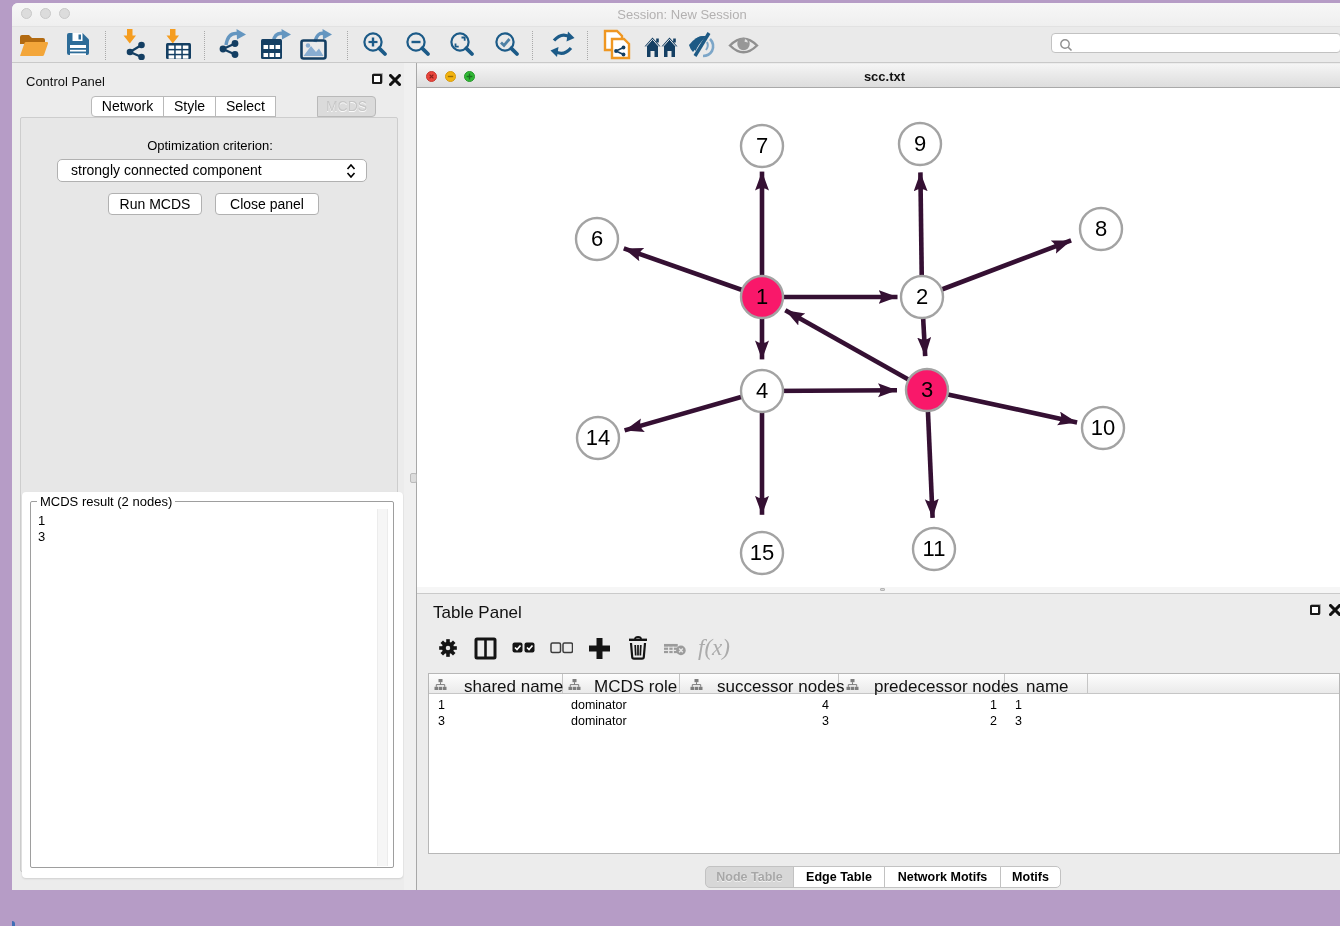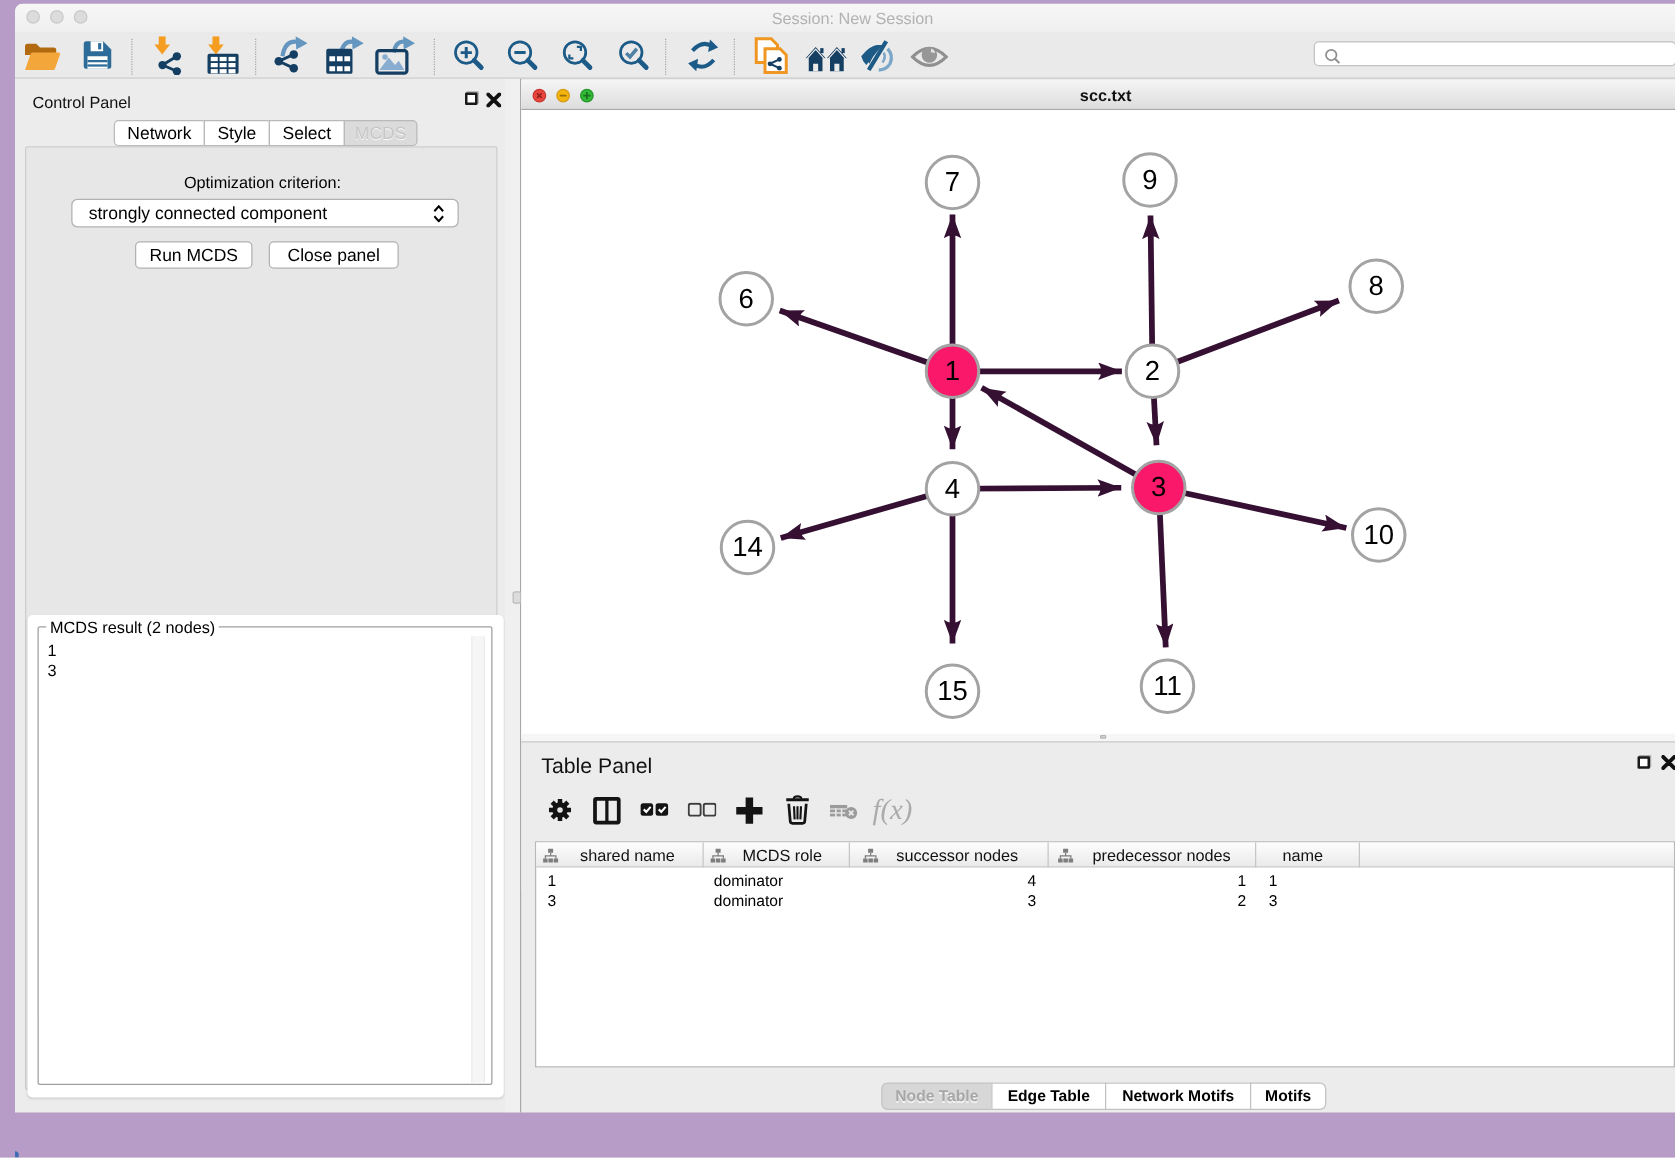--- a/index.html
+++ b/index.html
@@ -16,21 +16,21 @@
 .ticon { position:absolute; top:3px; }
 #searchbox { position:absolute; left:1039px; top:6px; width:290px; height:20px; background:#fff; border:1px solid #c2c2c2; border-radius:4px; }
 
 #cpanel { position:absolute; left:0; top:60px; width:392px; height:827px; background:#ececec; }
 #cphead { position:absolute; left:14px; top:11px; font-size:13px; color:#111; }
 .floatbtn { position:absolute; width:10px; height:10px; border:2px solid #1a1a1a; background:#fff; border-radius:1px; box-shadow:1px -1px 0 #aaa; }
 .closex { position:absolute; }
 
 .tabgroup { position:absolute; height:21px; }
 .tabseg { position:absolute; top:0; height:21px; background:#fff; border:1px solid #b9b9b9; font-size:14px; color:#000; text-align:center; line-height:19px; }
-.tabsel { background:#dbdbdb; color:#c6c6c6; text-shadow:0 1px 0 #fafafa; }
+.tabsel { background:#dbdbdb; color:#c6c6c6; text-shadow:0 1px 0 #fafafa;margin-left:42px; }
 #cpbody { position:absolute; left:8px; top:54px; width:378px; height:755px; background:#e7e7e7; border:1px solid #cdcdcd; border-radius:2px; }
 #optlabel { position:absolute; left:0; top:20px; width:392px; text-align:center; font-size:13px; color:#000; }
 #optsel { position:absolute; left:36px; top:41px; width:310px; height:23px; background:#fff; border:1px solid #b1b1b1; border-radius:5px; font-size:14px; line-height:21px; padding-left:13px; color:#000;}
 .btn { position:absolute; top:75px; height:22px; background:#fff; border:1px solid #b1b1b1; border-radius:4px; font-size:14px; text-align:center; line-height:20px; color:#000; }
 #resultwrap { position:absolute; left:1px; top:374px; width:381px; height:386px; background:#fff; border-radius:4px; box-shadow:0 1px 2px rgba(0,0,0,0.12); }
 #fieldset { position:absolute; left:8px; top:9px; width:364px; height:367px; border:1px solid #9e9e9e; border-radius:2px;padding-left:46px; }
 #fslegend { position:absolute; left:6px; top:-8px; background:#fff; padding:0 3px; font-size:13px; color:#000; }
 #fsinner { position:absolute; left:2px; top:7px; width:359px; height:357px; background:#fff; font-size:13px; line-height:16px; padding:4px 0 0 5px; color:#000;}
 #fsscroll { position:absolute; right:4px; top:0px; width:11px; height:357px; background:#f6f6f6; border-left:1px solid #ececec; border-right:1px solid #ececec;}
 
@@ -45,21 +45,21 @@
 
 #hsplit { position:absolute; left:405px; top:584px; width:935px; height:6px; background:#f6f6f6; }
 #hhandle { position:absolute; left:463px; top:1px; width:5px; height:3px; background:#d8d8d8; border:1px solid #b5b5b5; border-radius:1px;}
 
 #tpanel { position:absolute; left:405px; top:590px; width:935px; height:297px; background:#ececec; border-top:1px solid #cacaca;}
 #tphead { position:absolute; left:16px; top:9px; font-size:17px; color:#111; }
 #ttoolbar { position:absolute; left:11px; top:28px; width:913px; height:42px; }
 #ttable { position:absolute; left:11px; top:79px; width:912px; height:181px; background:#fff; border:1px solid #b7b7b7; }
 #thead { position:absolute; left:0; top:0; width:910px; height:20px; background:linear-gradient(#fdfdfd,#eaeaea); border-bottom:1px solid #c6c6c6; }
 .hsep { position:absolute; top:0; height:20px; width:0; border-left:1px solid #c6c6c6; }
-.hcell { position:absolute; top:3px; font-size:13px; color:#111; }
+.hcell { position:absolute; top:3px; font-size:17px; color:#111; }
 .hicon { position:absolute; top:4px; }
 .trow { position:absolute; font-size:12.5px; color:#000; }
 
 #btabs { position:absolute; left:288px; top:272px; height:22px; }
 .btab { position:absolute; top:0; height:22px; background:#fff; border:1px solid #c2c2c2; font-size:12.5px; font-weight:bold; text-align:center; line-height:20px; color:#000;}
 .btabsel { background:#d7d7d7; color:#a7a7a7; text-shadow:0 1px 0 #f2f2f2; }
 
 #statusbar { position:absolute; left:0; top:887px; width:1340px; height:33px; background:#ececec; border-top:1px solid #cdcdcd; }
 .sbtn { position:absolute; top:7px; height:22px; background:#f6f6f6; border:1px solid #9b9b9b; border-radius:1px; }
 </style>

